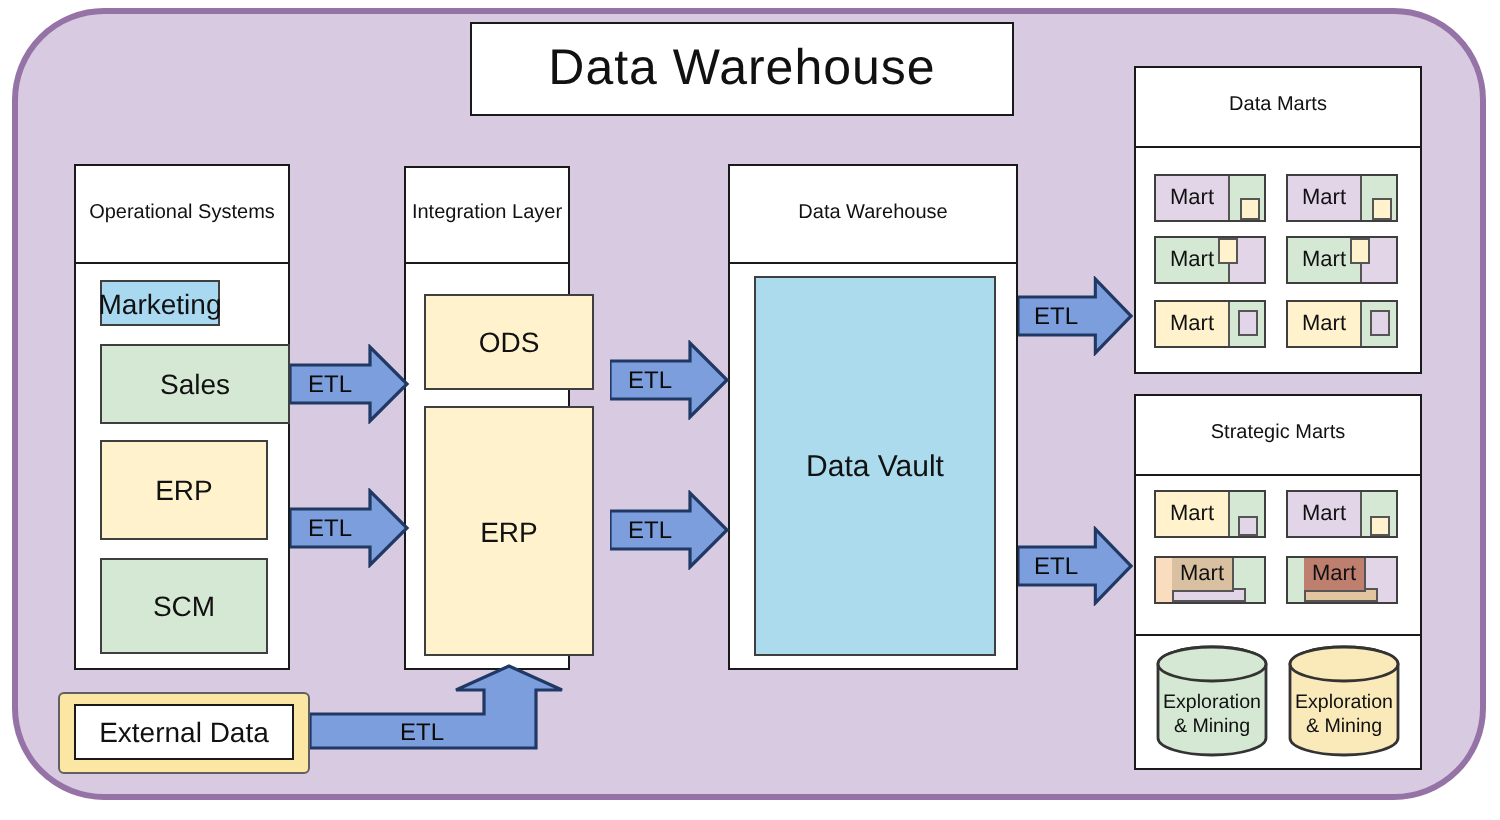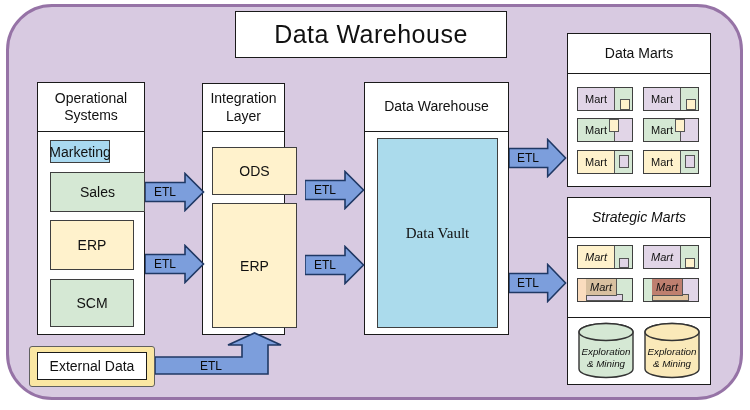--- a/index.html
+++ b/index.html
@@ -5,44 +5,44 @@
   html,body{margin:0;padding:0;background:#fff;}
   .canvas{position:relative;width:750px;height:410px;background:#fff;
           font-family:"Liberation Sans",sans-serif;color:#111;overflow:hidden;}
   .frame{position:absolute;left:6px;top:4px;width:737px;height:396px;background:#D8CAE1;
          border:3px solid #9673A6;border-radius:46px;box-sizing:border-box;}
   .box{position:absolute;background:#fff;border:1.6px solid #1a1a1a;box-sizing:border-box;}
   .title-box{left:235px;top:11px;width:272px;height:47px;display:flex;align-items:center;
              justify-content:center;font-size:25px;letter-spacing:.5px;}
   .panel-header{position:absolute;left:0;right:0;top:0;border-bottom:1.6px solid #1a1a1a;
                 display:flex;align-items:center;justify-content:center;text-align:center;
-                font-size:14px;line-height:1.25;box-sizing:border-box;}
+                font-size:10px;line-height:1.25;box-sizing:border-box;}
   .node{position:absolute;border:1.4px solid #3f3f3f;box-sizing:border-box;display:flex;
         align-items:center;justify-content:center;font-size:14px;text-align:center;}
   .c-blue{background:#A9D9F0;}
   .c-green{background:#D5E8D4;}
   .c-cream{background:#FFF2CC;}
   .c-vault{background:#ABDBEC;}
   
   .ops{left:37px;top:82px;width:108px;height:253px;}
   .ops .panel-header{height:49px;}
   .n-marketing{left:12px;top:57px;width:60px;height:23px;}
   .n-sales{left:12px;top:89px;width:95px;height:40px;}
   .n-erp{left:12px;top:137px;width:84px;height:50px;}
   .n-scm{left:12px;top:196px;width:84px;height:48px;}
   .intg{left:202px;top:83px;width:83px;height:252px;}
   .intg .panel-header{height:48px;}
   .n-ods{left:9px;top:63px;width:85px;height:48px;}
   .n-erp2{left:9px;top:119px;width:85px;height:125px;}
   .dw{left:364px;top:82px;width:145px;height:253px;}
   .dw .panel-header{height:49px;}
-  .n-vault{left:12px;top:55px;width:121px;height:190px;font-size:15px;font-family:Liberation Serif, serif;}
+  .n-vault{left:12px;top:55px;width:121px;height:190px;font-size:15px;}
   .dm{left:567px;top:33px;width:144px;height:154px;}
   .dm .panel-header{height:40px;}
-  .sm{left:567px;top:197px;width:144px;height:188px;font-style:italic;}
+  .sm{left:567px;top:197px;width:144px;height:188px;}
   .sm .panel-header{height:40px;}
   .sm-divider{position:absolute;left:0;right:0;top:119px;border-top:1.6px solid #1a1a1a;}
   
   .mart{position:absolute;width:56px;height:24px;border:1.4px solid #3f3f3f;box-sizing:border-box;
         font-size:11px;overflow:hidden;}
   .m-main{position:absolute;left:0;top:0;bottom:0;width:36px;border-right:1.2px solid #555;
           display:flex;align-items:center;justify-content:center;}
   .m-acc{position:absolute;border:1.2px solid #555;box-sizing:border-box;}
   .m-strip{position:absolute;left:0;top:0;bottom:0;width:8px;border-right:1.2px solid #555;}
   .m-block{position:absolute;left:8px;top:0;width:30px;height:16px;border-right:1.2px solid #555;

